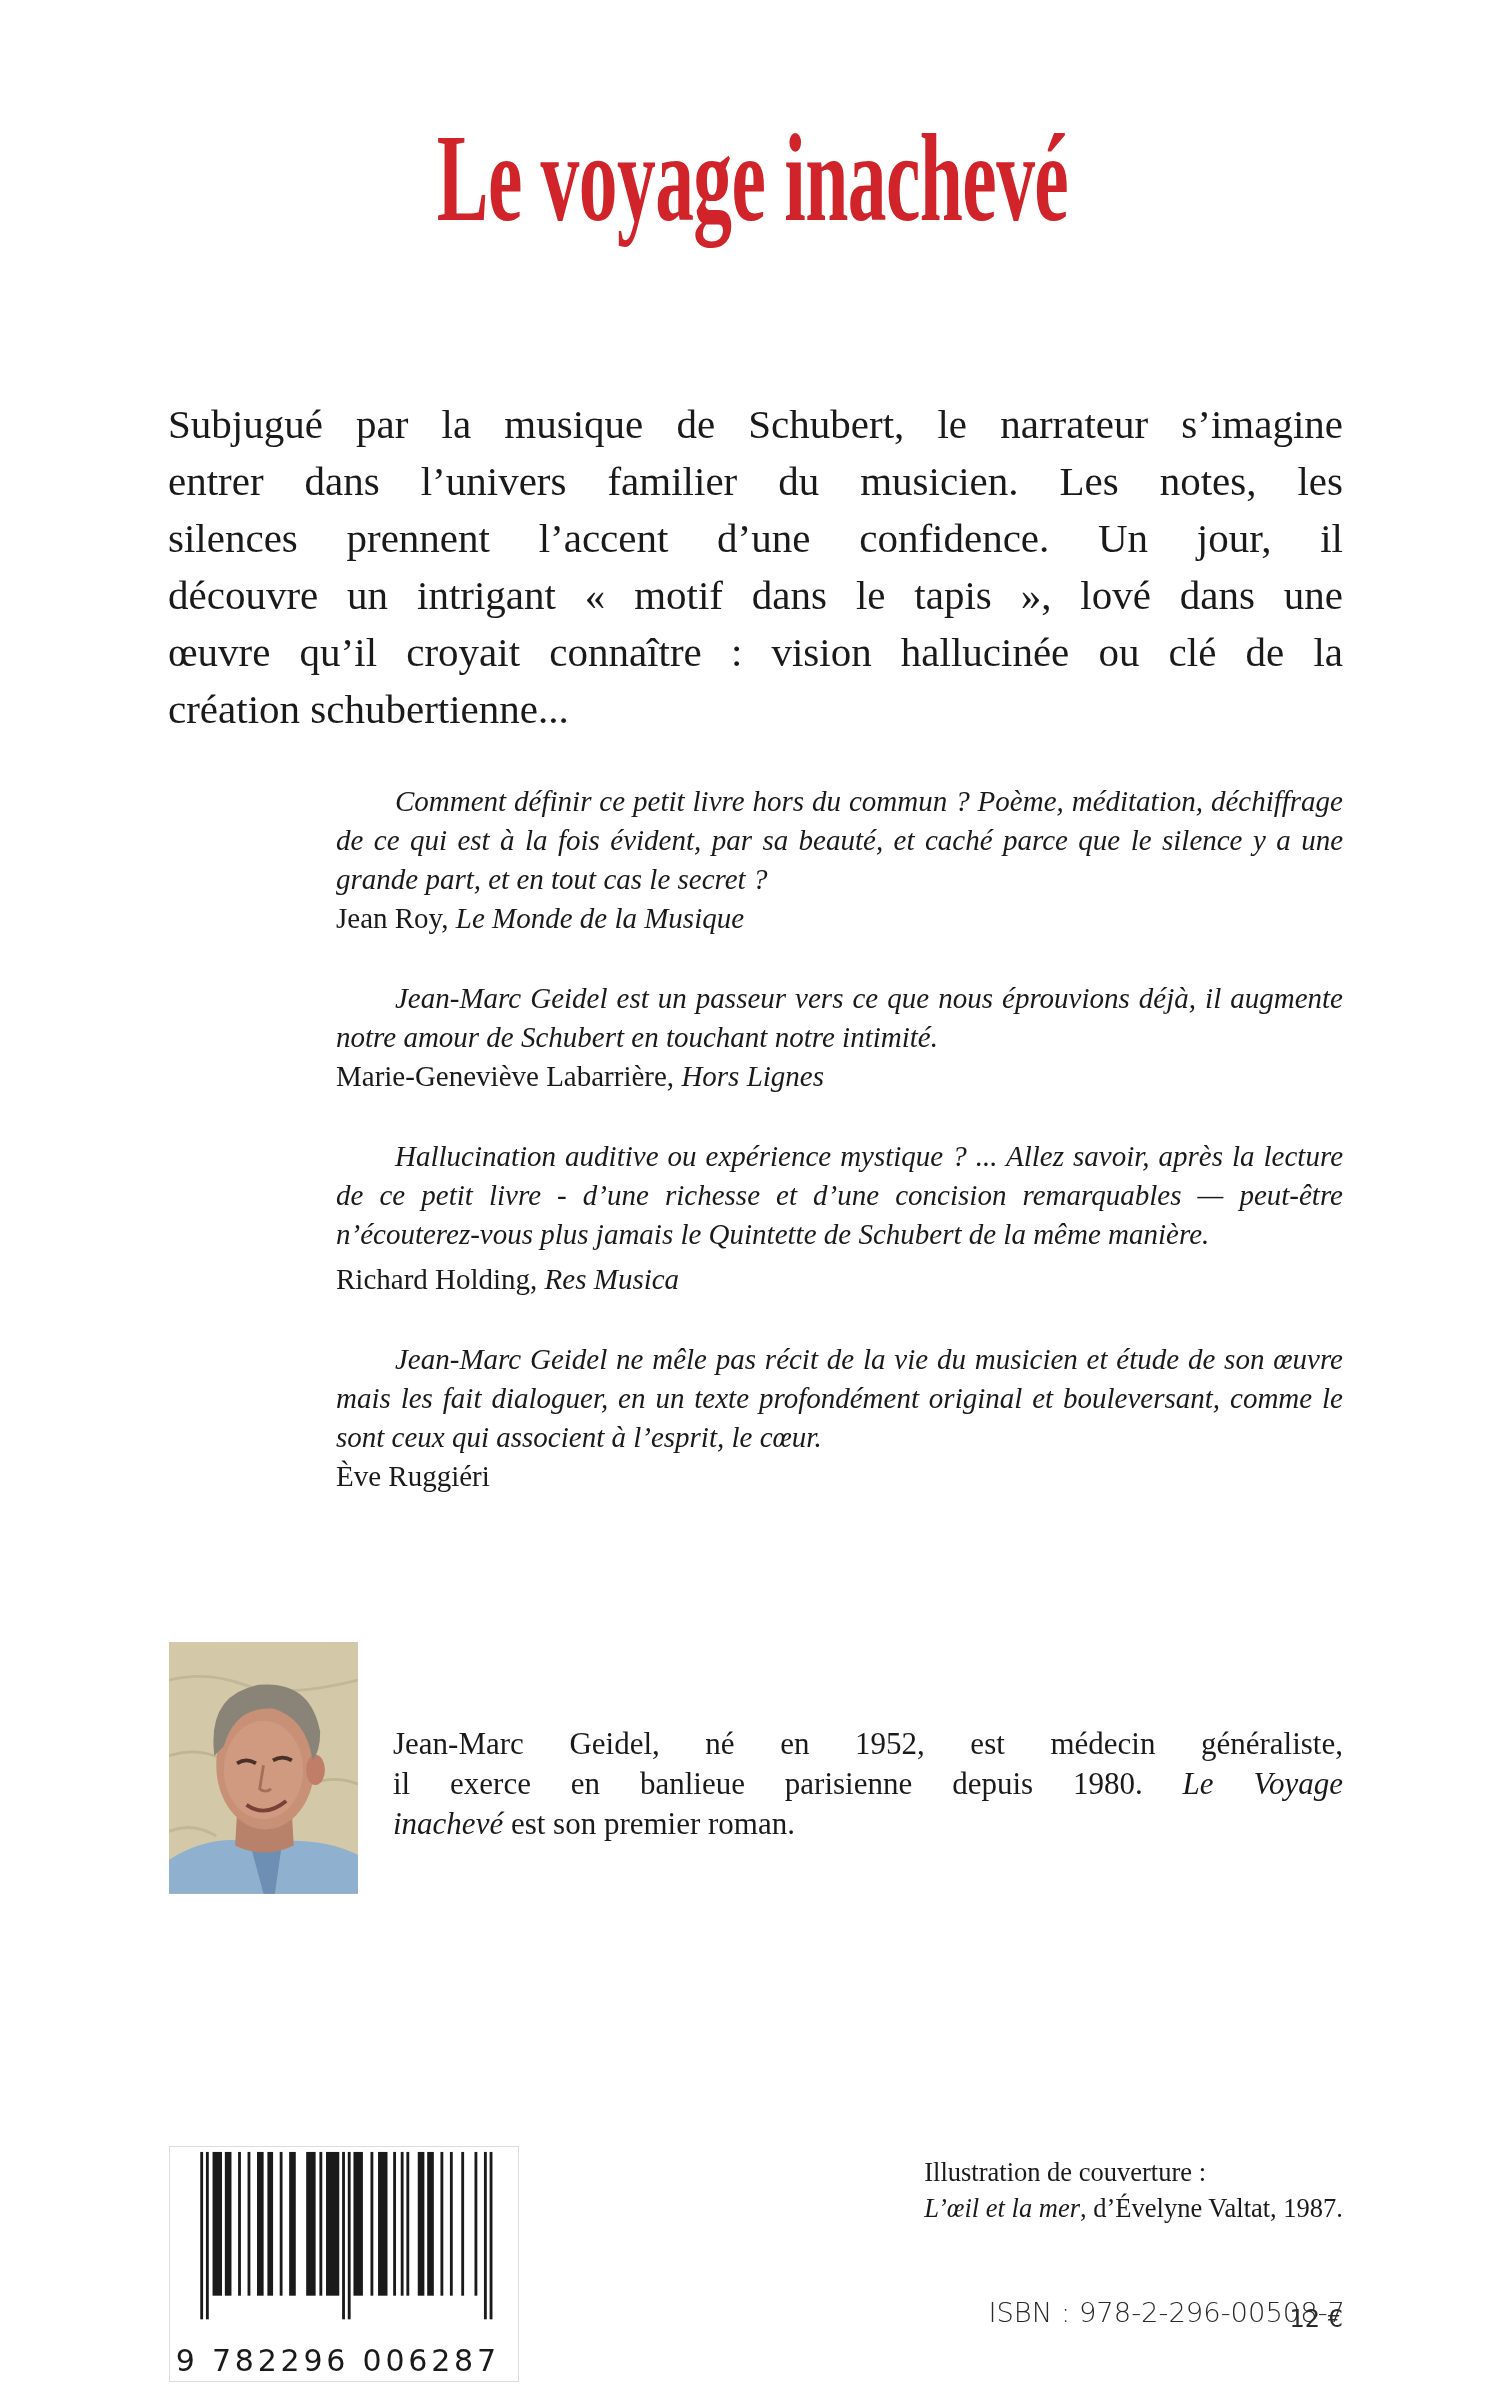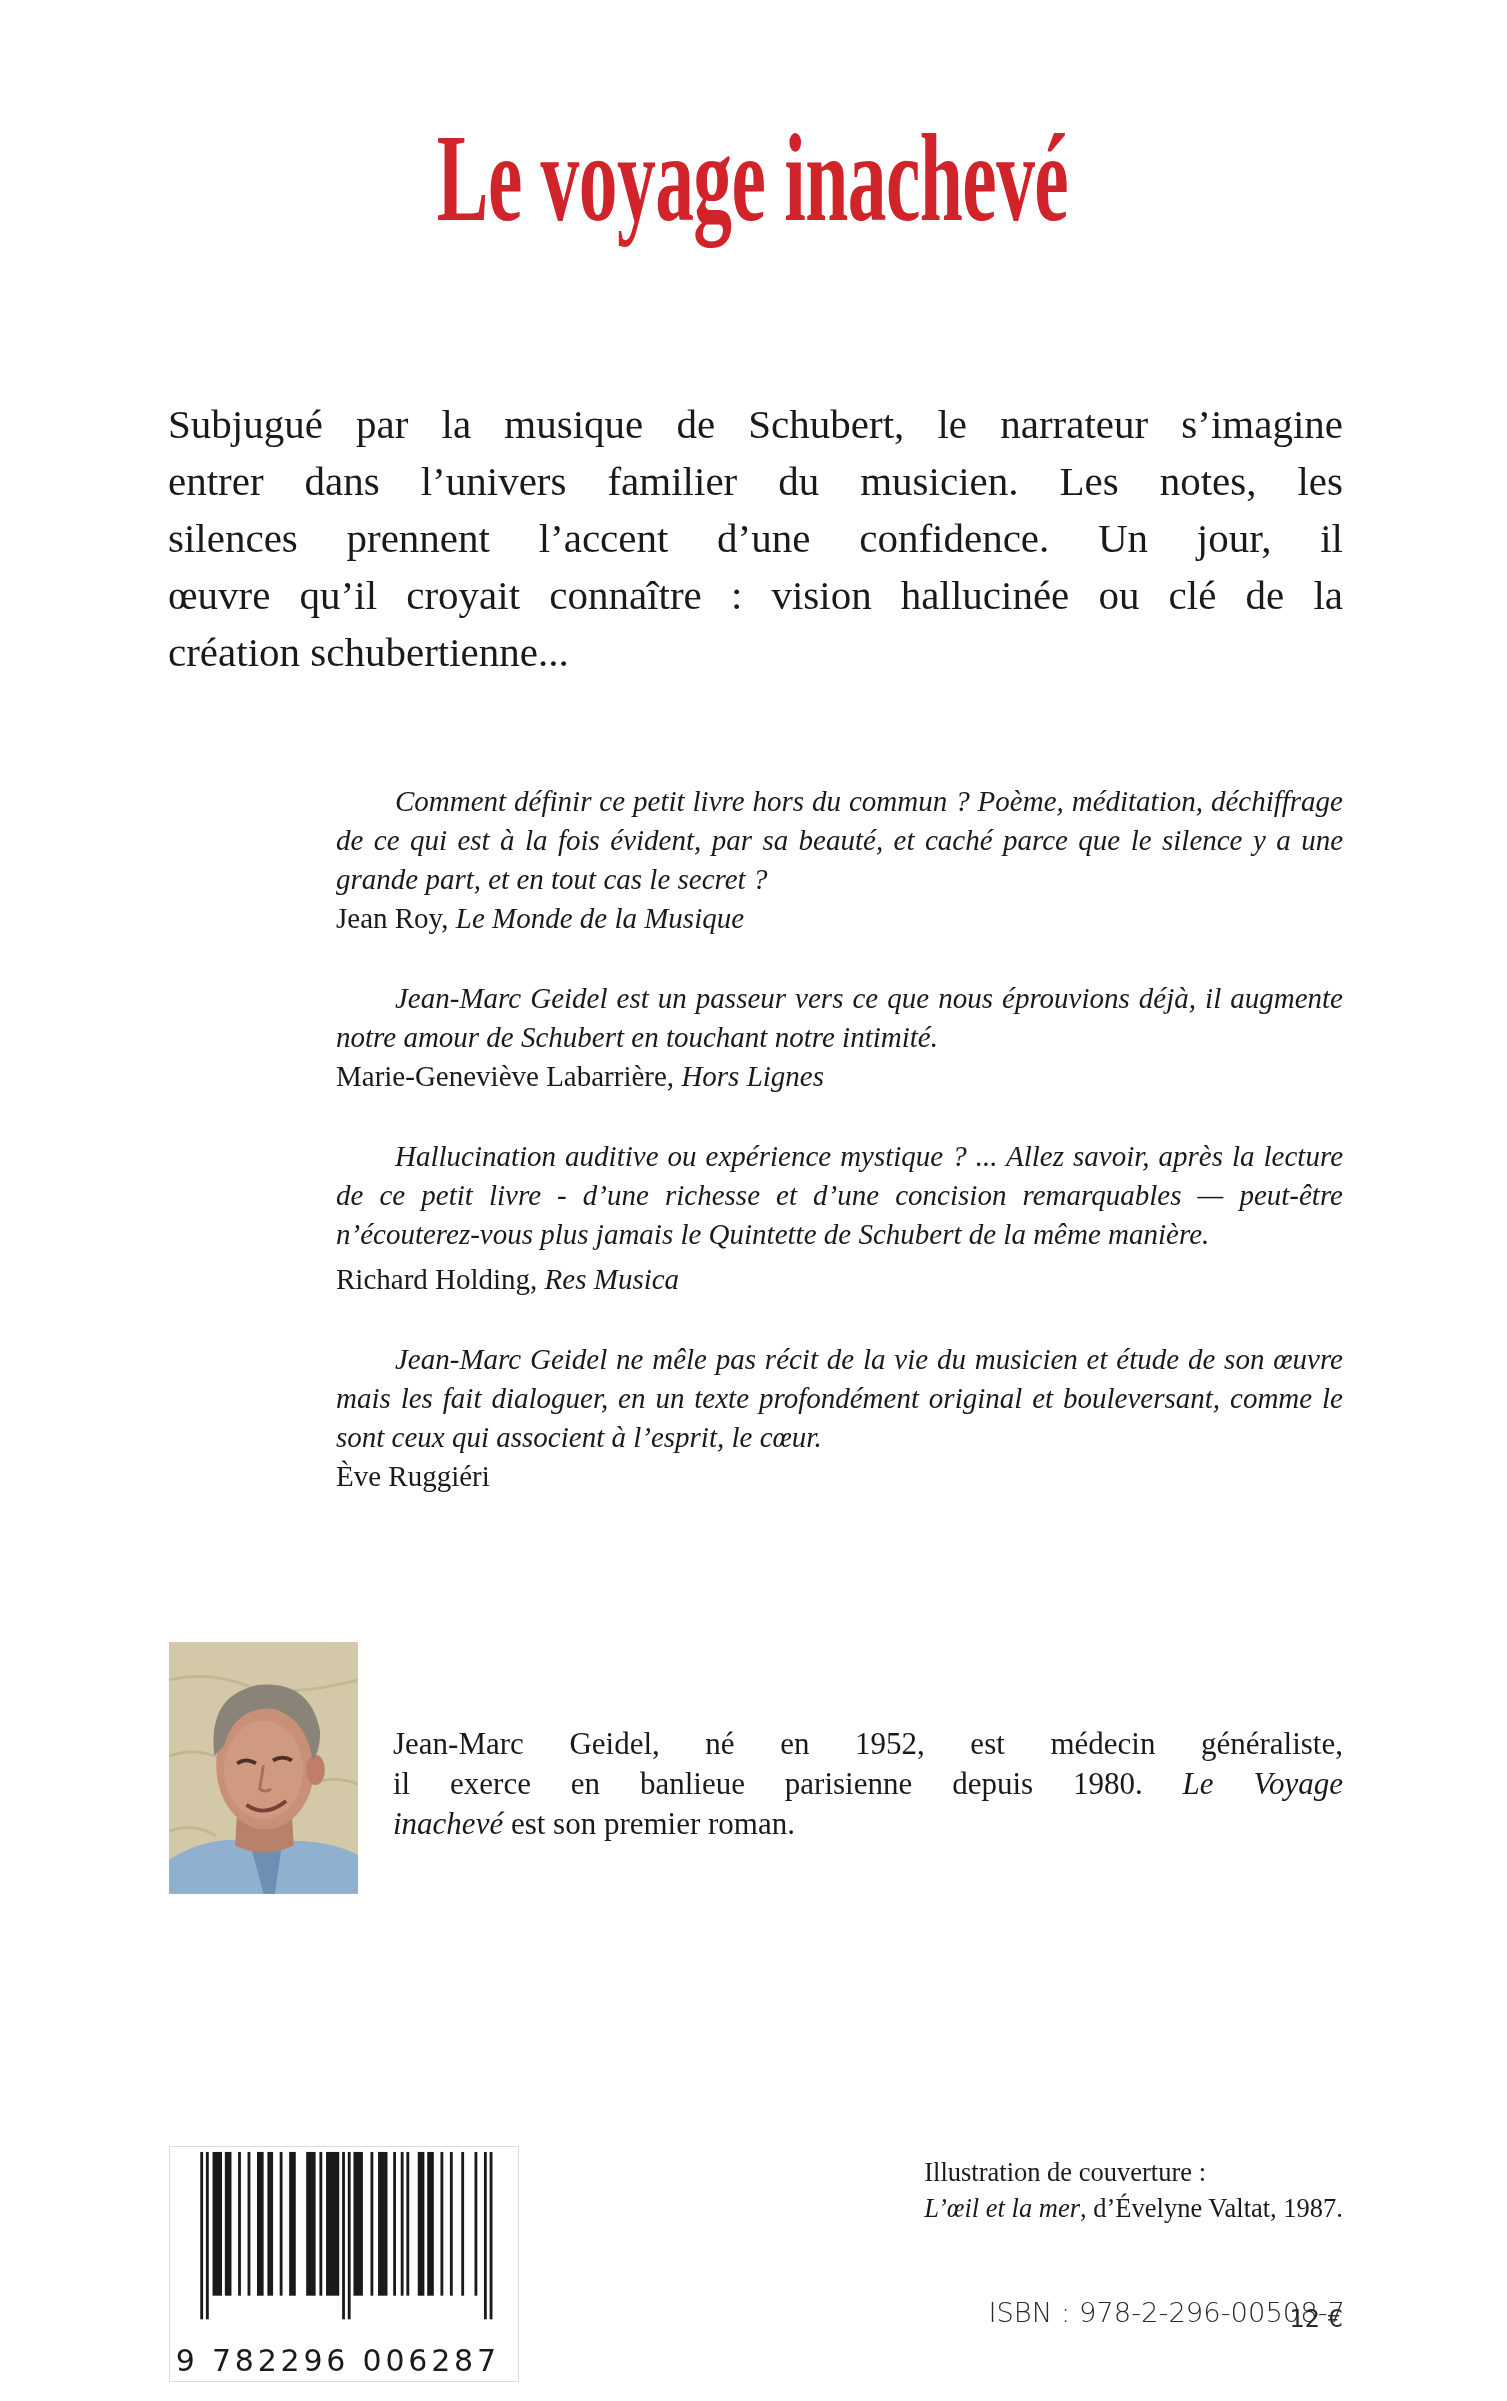--- a/index.html
+++ b/index.html
@@ -163,20 +163,21 @@
   </style>
 </head>
 <body>
 
 <div class="abs title">Le voyage inachevé</div>
 
 <div class="abs synopsis">
   <span class="line">Subjugué par la musique de Schubert, le narrateur s’imagine</span>
   <span class="line">entrer dans l’univers familier du musicien. Les notes, les</span>
   <span class="line">silences prennent l’accent d’une confidence. Un jour, il</span>
+  <span class="line">découvre un intrigant « motif dans le tapis », lové dans une</span>
   <span class="line">œuvre qu’il croyait connaître : vision hallucinée ou clé de la</span>
   <span class="line last">création schubertienne...</span>
 </div>
 
 <div class="abs quotes">
   <div class="quote-block">
     <p class="quote quote-body">Comment définir ce petit livre hors du commun ? Poème, méditation, déchiffrage de ce qui est à la fois évident, par sa beauté, et caché parce que le silence y a une grande part, et en tout cas le secret ?</p>
     <div class="quote-attrib"><span>Jean Roy, </span><span class="pub">Le Monde de la Musique</span></div>
   </div>
   <div class="quote-block">

